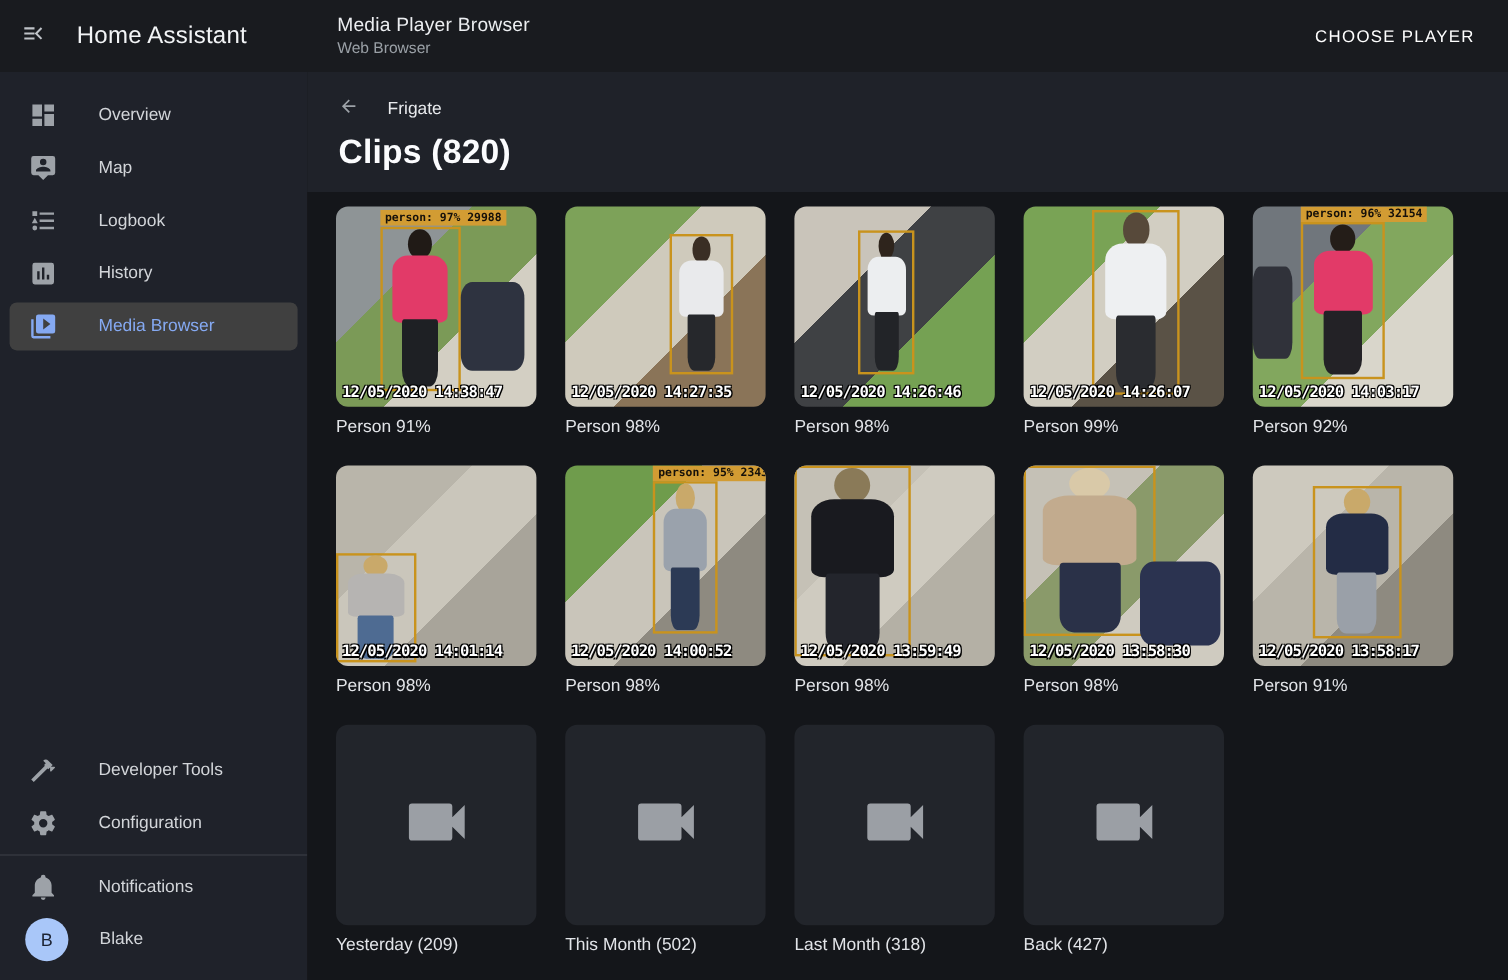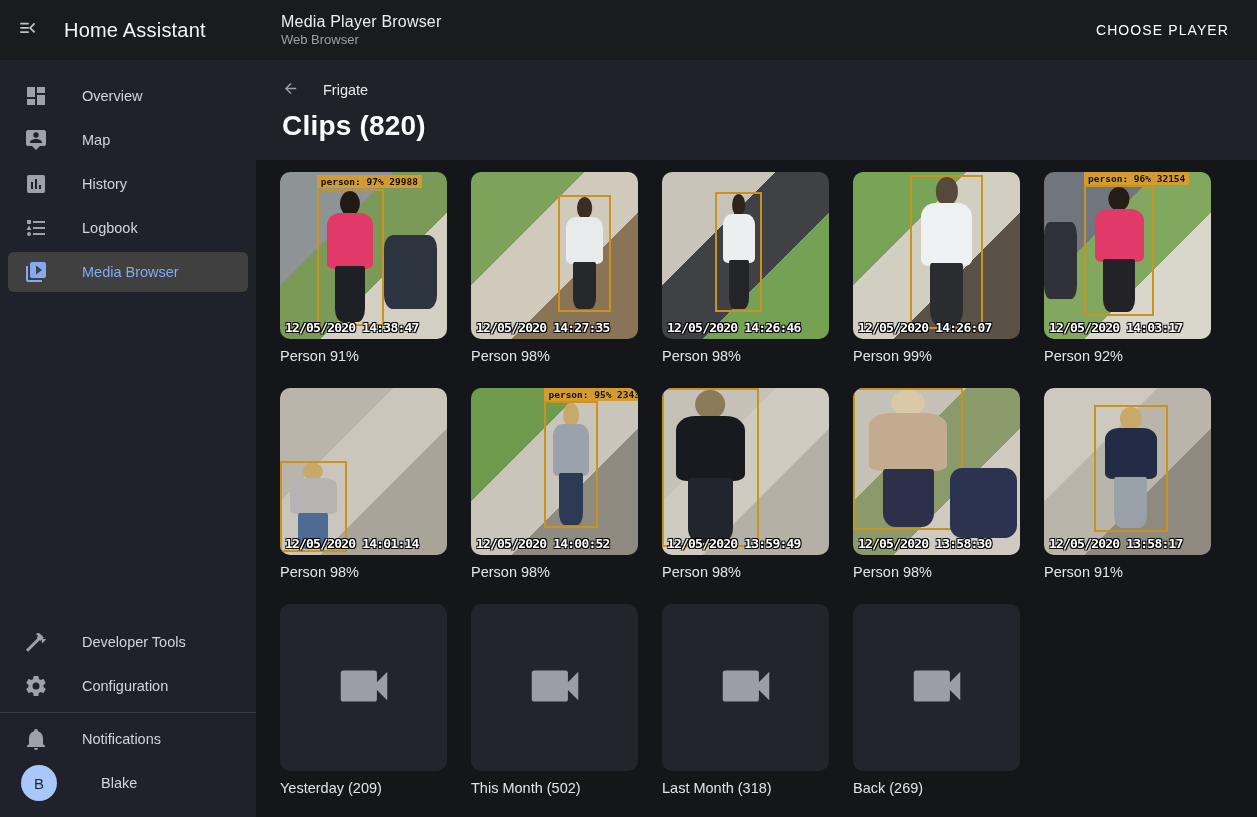--- a/index.html
+++ b/index.html
@@ -33,21 +33,21 @@
   .nav-item .ico svg { width:24px; height:24px; fill:#9da2a8; }
   .nav-item .lbl { margin-left:34px; color:#d2d5d9; font-size:14.5px; font-weight:500; }
   .nav-item.selected { background:#404040; }
   .nav-item.selected .ico svg { fill:var(--accent,#85a9f2); }
   .nav-item.selected .lbl { color:var(--accent,#85a9f2); }
   .nav-spacer { flex:1 1 auto; }
   .nav-divider { height:1px; background:rgba(255,255,255,.12); margin:6px 0 6px 0; }
   .avatar { width:36px; height:36px; margin-left:13px; border-radius:50%;
             background:var(--avatar-bg,#a9c7f9); color:#1c2333; font-size:15px; font-weight:500;
             display:flex; align-items:center; justify-content:center; flex:0 0 auto; }
-  .nav-item.profile .lbl { margin-left:44px; }
+  .nav-item.profile .lbl { margin-left:26px; }
   .sidebar-bottom { padding-bottom:10px; }
 
   
   .main { position:fixed; top:60px; left:256px; right:0; bottom:0; background:#14161a; }
   .main-header { height:100px; background:#1f2229; padding:20px 26px 0 26px; }
   .breadcrumb { display:inline-flex; align-items:center; gap:24px; cursor:pointer; }
   .breadcrumb svg { width:17px; height:17px; fill:#9da2a8; }
   .breadcrumb span { color:#e8eaed; font-size:14.5px; }
   .clips-title { margin-top:9px; color:#fbfcfe; font-size:28px; font-weight:700; letter-spacing:.2px; }
   .content { position:absolute; top:100px; left:0; right:0; bottom:0; overflow:hidden;
@@ -117,33 +117,33 @@
         <svg viewBox="0 0 24 24">
             <path d="M20,2H4A2,2 0 0,0 2,4V16A2,2 0 0,0 4,18H8L12,22L16,18H20A2,2 0 0,0 22,16V4A2,2 0 0,0 20,2M12,4.3A2.7,2.7 0 0,1 14.7,7A2.7,2.7 0 0,1 12,9.7A2.7,2.7 0 0,1 9.3,7A2.7,2.7 0 0,1 12,4.3M18,15H6V14.1C6,12.1 10,11 12,11C14,11 18,12.1 18,14.1V15Z"></path>
           </svg>
       </span>
       <span class="lbl">Map</span>
     </div>
 
     <div class="nav-item">
       <span class="ico">
         <svg viewBox="0 0 24 24">
+            <path d="M5,9.5L7.5,14H2.5L5,9.5M3,4H7V8H3V4M5,20A2,2 0 0,0 7,18A2,2 0 0,0 5,16A2,2 0 0,0 3,18A2,2 0 0,0 5,20M9,5V7H21V5H9M9,19H21V17H9V19M9,13H21V11H9V13"></path>
+          </svg>
+      </span>
+      <span class="lbl">Logbook</span>
+    </div>
+
+    <div class="nav-item">
+      <span class="ico">
+        <svg viewBox="0 0 24 24">
             <path d="M19,3H5A2,2 0 0,0 3,5V19A2,2 0 0,0 5,21H19A2,2 0 0,0 21,19V5A2,2 0 0,0 19,3M9,17H7V10H9V17M13,17H11V7H13V17M17,17H15V13H17V17Z"></path>
           </svg>
       </span>
       <span class="lbl">History</span>
-    </div>
-
-    <div class="nav-item">
-      <span class="ico">
-        <svg viewBox="0 0 24 24">
-            <path d="M5,9.5L7.5,14H2.5L5,9.5M3,4H7V8H3V4M5,20A2,2 0 0,0 7,18A2,2 0 0,0 5,16A2,2 0 0,0 3,18A2,2 0 0,0 5,20M9,5V7H21V5H9M9,19H21V17H9V19M9,13H21V11H9V13"></path>
-          </svg>
-      </span>
-      <span class="lbl">Logbook</span>
     </div>
 
     <div class="nav-item selected">
       <span class="ico">
         <svg viewBox="0 0 24 24">
             <path d="M4,6H2V20A2,2 0 0,0 4,22H18V20H4V6M20,2H8A2,2 0 0,0 6,4V16A2,2 0 0,0 8,18H20A2,2 0 0,0 22,16V4A2,2 0 0,0 20,2M12,14.5V5.5L18,10L12,14.5Z"></path>
           </svg>
       </span>
       <span class="lbl">Media Browser</span>
     </div>
@@ -374,17 +374,17 @@
   </div>
 
   <div class="card">
     <div class="folder-photo">
       <span>
         <svg viewBox="0 0 24 24" width="62" height="62" style="fill:#9b9fa5">
                 <path d="M17,10.5V7A1,1 0 0,0 16,6H4A1,1 0 0,0 3,7V17A1,1 0 0,0 4,18H16A1,1 0 0,0 17,17V13.5L21,17.5V6.5L17,10.5Z"></path>
               </svg>
       </span>
     </div>
-    <div class="caption">Back (269)</div>
+    <div class="caption">Back (427)</div>
   </div>
 </div>
   </div>
 </main>
 
 </body></html>

